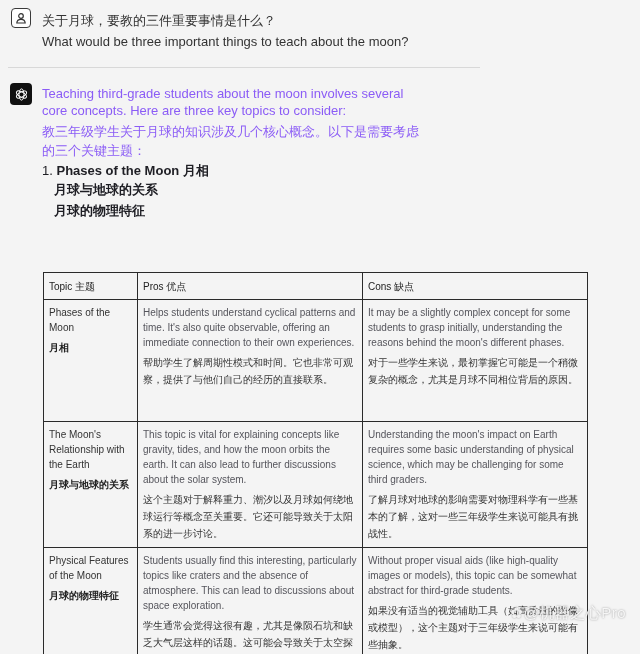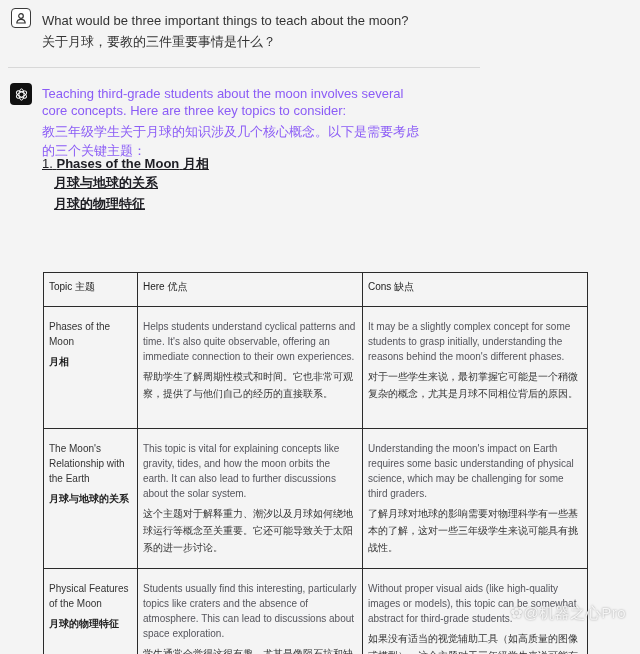--- a/index.html
+++ b/index.html
@@ -14,31 +14,31 @@
     position: absolute; left: 10px; top: 83px; width: 22px; height: 22px;
     background: #111; border-radius: 4px;
     display: flex; align-items: center; justify-content: center;
   }
   .user-text { position: absolute; left: 42px; top: 10px; font-size: 13px; line-height: 21px; color: #333; }
   .divider { position: absolute; left: 8px; top: 67px; width: 472px; height: 1px; background: #d8d8d8; }
 
   .bot-intro { position: absolute; left: 42px; top: 85px; width: 380px; font-size: 13px; line-height: 17px; color: #8b5cf6; }
   .bot-intro .zh { margin-top: 3px; line-height: 19px; }
 
-  .list { position: absolute; left: 42px; top: 156px; font-size: 13px; font-weight: bold; color: #1e1e24; text-decoration: underline; }
+  .list { position: absolute; left: 42px; top: 163px; font-size: 13px; font-weight: bold; color: #1e1e24; }
   .list .item { line-height: 15px; }
   .list .item .num { font-weight: normal; }
   .list .zh { padding-left: 12px; margin-top: 4px; margin-bottom: 5px; line-height: 16px; }
 
   table.topics {
     position: absolute; left: 43px; top: 272px; width: 545px;
     border-collapse: collapse; font-size: 10px; color: #55555c;
   }
   table.topics th, table.topics td {
-    border: 1.2px solid #2a2a2a; vertical-align: top; text-align: left; padding: 12px 5px;
+    border: 1.2px solid #2a2a2a; vertical-align: top; text-align: left; padding: 5px 5px;
   }
   table.topics th { font-weight: normal; color: #222; height: 27px; padding-top: 7px; }
   table.topics td { line-height: 15px; }
   table.topics td.topic { color: #333; width: 94px; }
   table.topics td.pros { width: 225px; }
   table.topics td .zh { margin-top: 4px; line-height: 17px; color: #333; }
   table.topics td.topic .zh { font-weight: bold; color: #222; }
   tr.r1 td { height: 122px; }
   tr.r2 td { height: 125px; }
   tr.r3 td { height: 128px; }
@@ -51,22 +51,22 @@
 </head>
 <body>
 
 <div class="avatar-user">
   <svg width="12" height="12" viewBox="0 0 12 12">
     <circle cx="6" cy="4" r="2.3" fill="none" stroke="#333" stroke-width="1.2"></circle>
     <path d="M1.8 11 C2 8 4 7.3 6 7.3 C8 7.3 10 8 10.2 11 Z" fill="none" stroke="#333" stroke-width="1.2"></path>
   </svg>
 </div>
 <div class="user-text">
+  <div>关于月球，要教的三件重要事情是什么？</div>
   <div>What would be three important things to teach about the moon?</div>
-  <div>关于月球，要教的三件重要事情是什么？</div>
 </div>
 
 <div class="divider"></div>
 
 <div class="avatar-bot">
   <svg width="15" height="15" viewBox="0 0 24 24">
     <g fill="none" stroke="#fff" stroke-width="1.6">
       <ellipse cx="12" cy="12" rx="4" ry="9"></ellipse>
       <ellipse cx="12" cy="12" rx="4" ry="9" transform="rotate(60 12 12)"></ellipse>
       <ellipse cx="12" cy="12" rx="4" ry="9" transform="rotate(120 12 12)"></ellipse>
@@ -86,21 +86,21 @@
     <span>月相</span>
   </div>
   <div class="zh">月球与地球的关系</div>
   <div class="zh">月球的物理特征</div>
 </div>
 
 <table class="topics">
   <thead>
     <tr>
       <th>Topic 主题</th>
-      <th>Here 优点</th>
+      <th>Pros 优点</th>
       <th>Cons 缺点</th>
     </tr>
   </thead>
   <tbody>
     <tr class="r1">
       <td class="topic">
         <div>Phases of the Moon</div>
         <div class="zh">月相</div>
       </td>
       <td class="pros">

